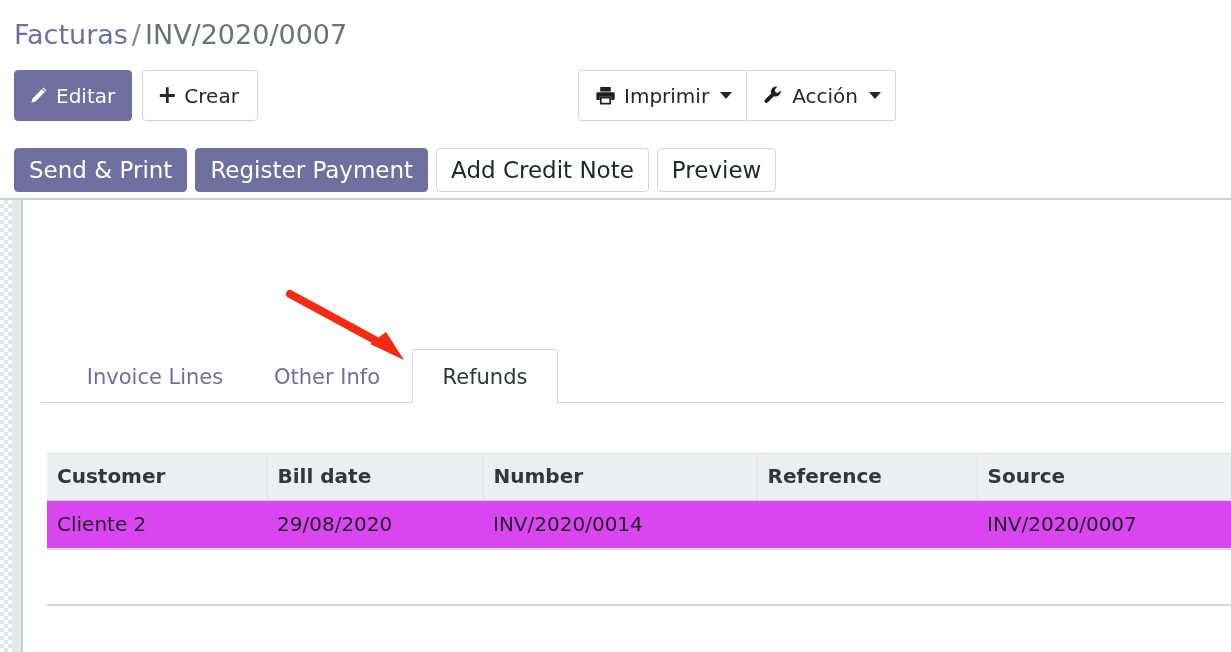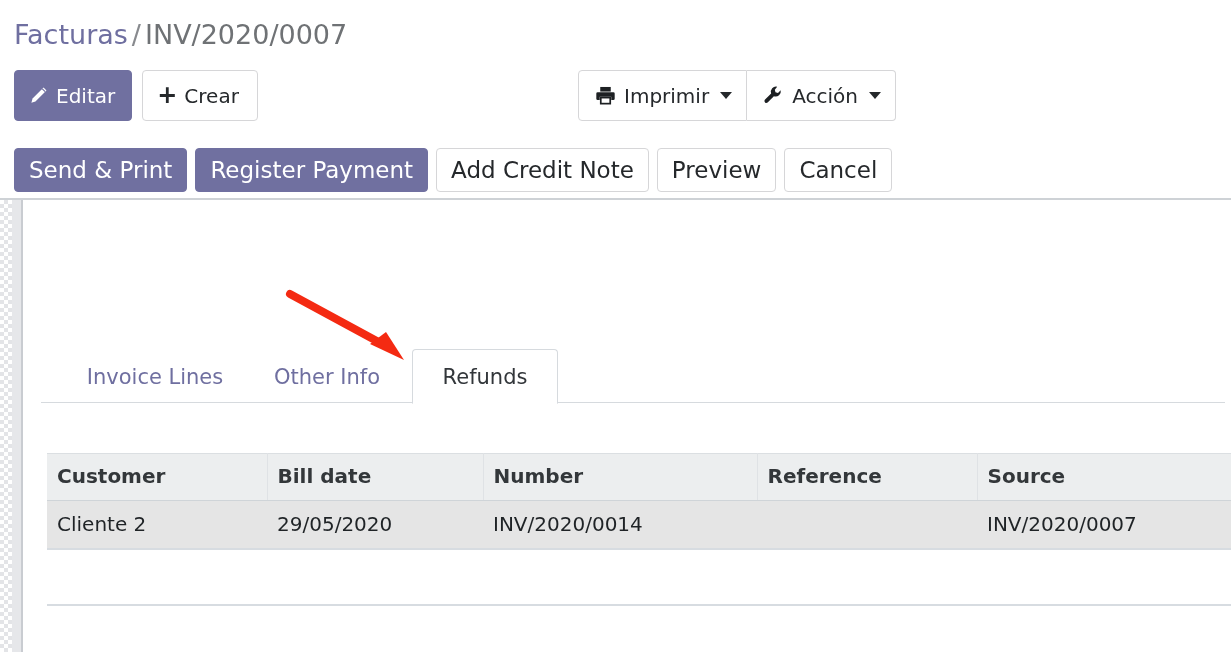--- a/index.html
+++ b/index.html
@@ -291,21 +291,21 @@
   #refund-table th:last-child { border-right: none; }
   #refund-table td {
     border-bottom: 2px solid #d7dce1;
     font-size: 20px;
     font-weight: 400;
     color: #1f2326;
     padding: 11px 0 12px 10px;
     height: 30px;
     box-sizing: border-box;
     white-space: nowrap;
-    background: #e5e5e5;
+    background: #d946ef;
   }
   .col-customer  { width: 220px; }
   .col-billdate  { width: 216px; }
   .col-number    { width: 274px; }
   .col-reference { width: 220px; }
   .col-source    { width: 254px; }
 
   
   .sheet-rule {
     position: absolute;
@@ -370,21 +370,20 @@
     <span>Acción</span>
     <span class="caret"></span>
   </button>
 </div>
 
 <div id="toolbar-status">
   <button class="btn primary">Send &amp; Print</button>
   <button class="btn primary">Register Payment</button>
   <button class="btn">Add Credit Note</button>
   <button class="btn">Preview</button>
-  <button class="btn">Cancel</button>
 </div>
 
 <div id="toolbar-divider"></div>
 
 <div id="left-scroll-track"></div>
 <div id="left-scroll-thumb"></div>
 
 <div id="sheet">
 
 
@@ -401,21 +400,21 @@
         <th class="col-customer">Customer</th>
         <th class="col-billdate">Bill date</th>
         <th class="col-number">Number</th>
         <th class="col-reference">Reference</th>
         <th class="col-source">Source</th>
       </tr>
     </thead>
     <tbody>
       <tr>
         <td class="col-customer">Cliente 2</td>
-        <td class="col-billdate">29/05/2020</td>
+        <td class="col-billdate">29/08/2020</td>
         <td class="col-number">INV/2020/0014</td>
         <td class="col-reference"></td>
         <td class="col-source">INV/2020/0007</td>
       </tr>
     </tbody>
   </table>
 
   <div class="sheet-rule" id="rule-bottom"></div>
 </div>
 

